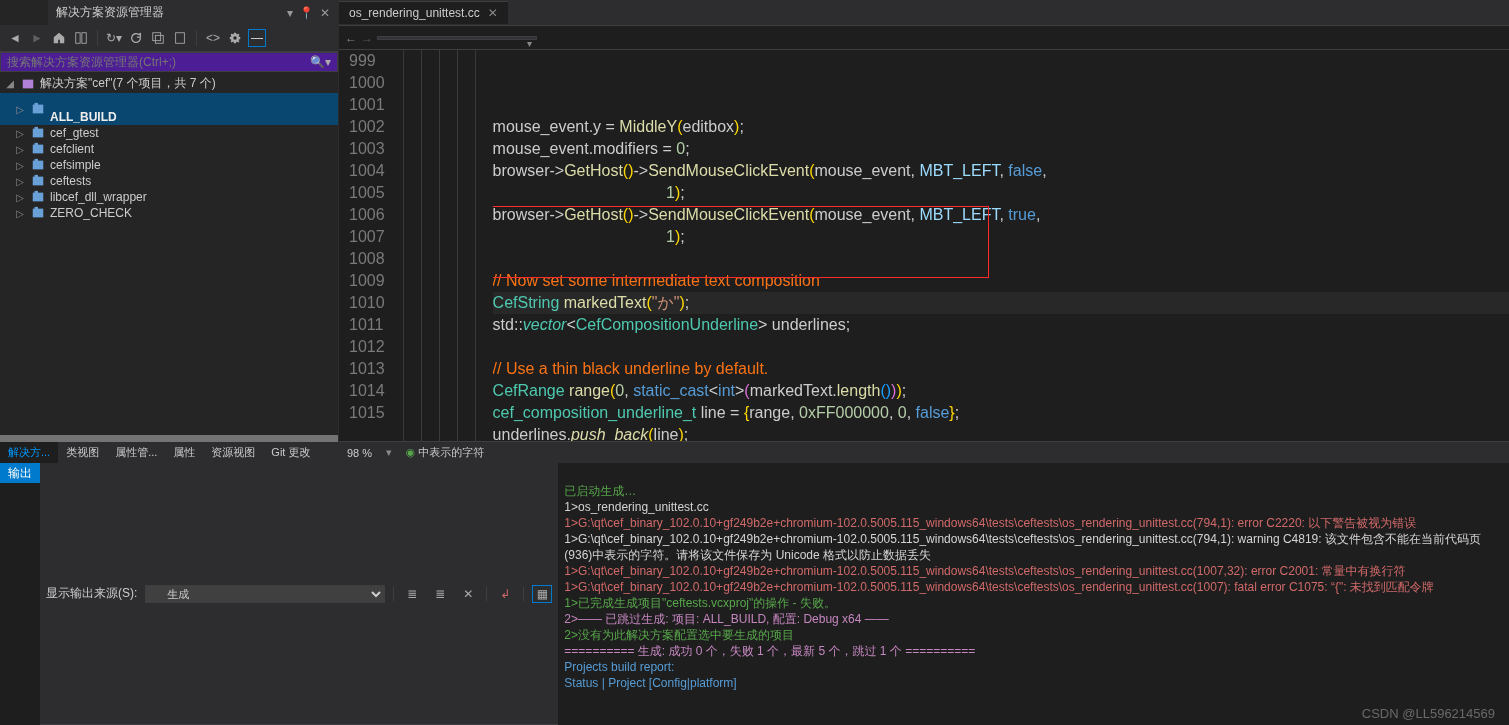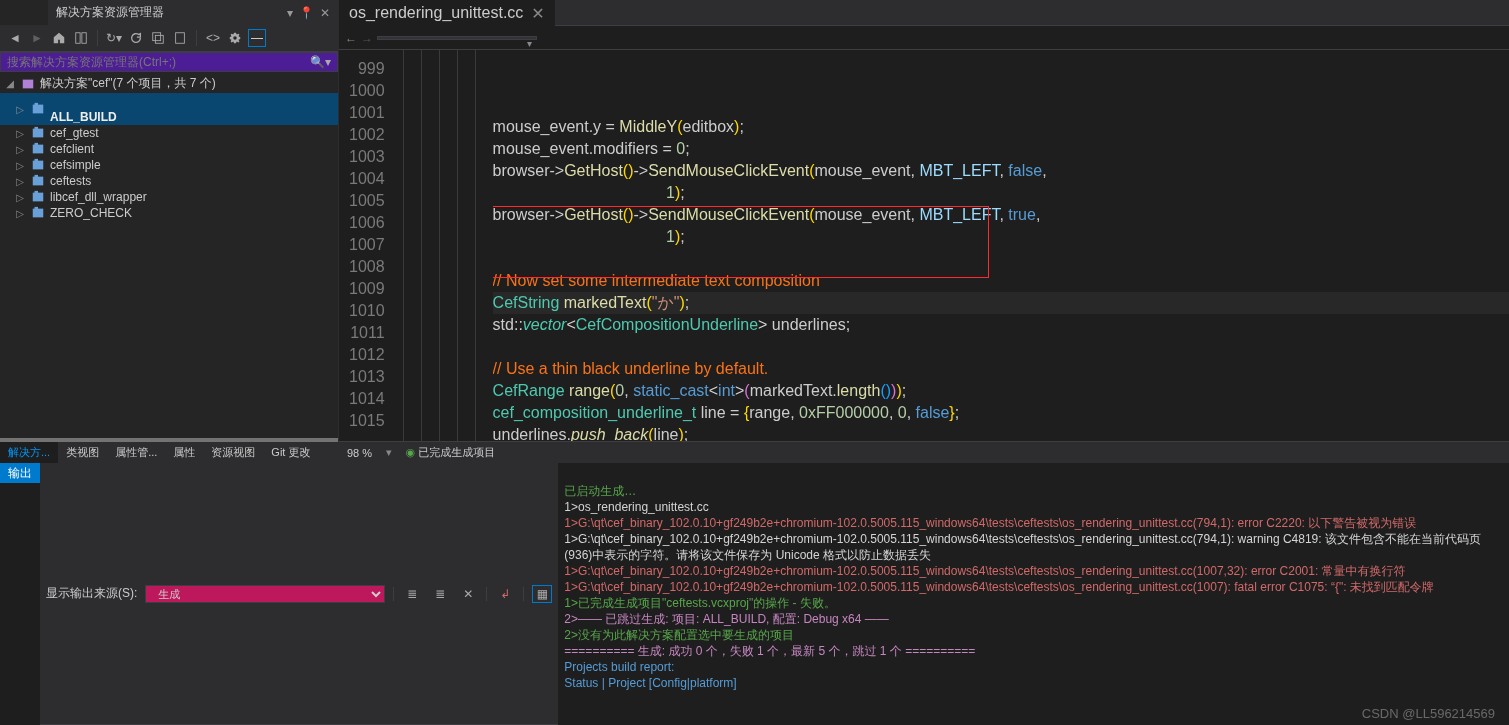--- a/index.html
+++ b/index.html
@@ -25,59 +25,59 @@
 .tree-row.sel { background:#094771; }
 .tree-row .arrow { width:12px; color:#888; text-align:center; font-size:10px; }
 .tree-row .ico { width:16px; height:14px; display:inline-flex; align-items:center; justify-content:center; }
 .tree-row .lbl { color:#ccc; font-size:12px; white-space:nowrap; }
 .tree-row.bold .lbl { font-weight:bold; color:#eee;margin-top:16px; }
 .tree-row .ico svg { width:14px; height:14px; }
 
 
 .editor-wrap { flex:1; display:flex; flex-direction:column; background:#1e1e1e; min-width:0; }
 .tabbar { background:#2d2d30; display:flex; align-items:center; height:26px; border-bottom:1px solid #3e3e42; }
-.tab { padding:4px 10px; background:#1e1e1e; color:#ccc; display:flex; align-items:center; gap:8px; font-size:16px; border-top:1px solid #3e3e42; }
+.tab { padding:4px 10px; background:#1e1e1e; color:#ccc; display:flex; align-items:center; gap:8px; font-size:12px; border-top:1px solid #3e3e42; }
 .tab .x { color:#888; cursor:pointer; }
 .crumb { background:#1e1e1e; border-bottom:1px solid #3e3e42; padding:2px 6px; display:flex; gap:4px; align-items:center; height:24px; }
 .crumb-sel { background:#333337; border:1px solid #3e3e42; padding:1px 20px 1px 6px; font-size:11px; min-width:160px; position:relative; }
 .crumb-sel::after { content:"▾"; position:absolute; right:4px; top:1px; color:#888; font-size:10px; }
 .code-area { flex:1; display:flex; overflow:hidden; position:relative; font-family:Consolas,monospace; font-size:16px; line-height:22px; }
-.gutter { background:#1e1e1e; color:#7a7a7a; text-align:right; padding:0 18px 0 10px; user-select:none;margin-top:8px; }
+.gutter { background:#1e1e1e; color:#7a7a7a; text-align:left; padding:0 18px 0 10px; user-select:none; }
 .indents { width:90px; position:relative; }
 .indents .bar { position:absolute; top:0; bottom:0; width:1px; background:#3a3a3a; }
 .code { flex:1; position:relative; white-space:pre; overflow:hidden; }
 .line { height:22px; }
 .kw { color:#569cd6; }
 .fn { color:#dcdcaa; }
 .str { color:#ce9178; }
 .cmt { color:#f97316; }
 .num { color:#b5cea8; }
 .type { color:#4ec9b0; }
 .id { color:#9cdcfe; }
 .op { color:#d4d4d4; }
 .br-y { color:#ffd700; }
 .br-p { color:#da70d6; }
 .br-b { color:#179fff; }
 .hi-box { position:absolute; border:1px solid #ff2b2b; pointer-events:none; }
 .line.current { background:#282828; }
 
 
-.side-bot-tabs { display:flex; background:#2d2d30; border-top:4px solid #737373;text-align:center; }
+.side-bot-tabs { display:flex; background:#2d2d30; border-top:7px solid #737373;text-align:center; }
 .side-bot-tabs .bt { padding:3px 8px; font-size:11px; color:#ccc; cursor:pointer; }
 .side-bot-tabs .bt.act { background:#1e1e1e; color:#0097fb; }
 
 
 .status-row { background:#2d2d30; display:flex; align-items:center; padding:2px 8px; gap:14px; font-size:11px; border-top:1px solid #3e3e42; height:22px; }
 .status-row .ok { color:#57a64a; }
 .status-row .arrow-btn { color:#888; }
 
 
 .out-title { background:#007acc; color:#fff; padding:2px 8px; font-size:12px; height:20px; display:flex; align-items:center; }
 .out-toolbar { background:#2d2d30; display:flex; align-items:center; gap:8px; padding:2px 6px; border-bottom:1px solid #3e3e42; }
-.out-toolbar select { background:#be185d; border:1px solid #3e3e42; color:#ccc; font-size:11px; padding:1px 8px; min-width:240px; }
+.out-toolbar select { background:#404040; border:1px solid #3e3e42; color:#ccc; font-size:11px; padding:1px 17px; min-width:240px; }
 .out-toolbar .ob { width:20px; height:18px; display:inline-flex; align-items:center; justify-content:center; color:#aaa; cursor:pointer; }
 .out-toolbar .ob-act { border:1px solid #007acc; }
 .out-toolbar .sep2 { width:1px; height:14px; background:#3e3e42; }
 .out-body { background:#1e1e1e; padding:20px 6px; font-family:Consolas,"Microsoft YaHei",monospace; font-size:12px; line-height:16px; overflow:auto; flex:1; }
 .out-body .o-g { color:#57a64a; }
 .out-body .o-m { color:#c586c0; }
 .out-body .o-w { color:#d4d4d4; }
 .out-body .o-r { color:#d16969; }
 .out-body .o-b { color:#569cd6; }
 
@@ -278,21 +278,21 @@
         <div class="bar" style="left:54px"></div>
         <div class="bar" style="left:72px"></div>
       </div>
       <div class="code" id="code">
         <div class="hi-box" style="top:156px; left:-6px; height:72px; width:502px;"></div>
       <div class="line">mouse_event.y = <span class="fn">MiddleY</span><span class="br-y">(</span>editbox<span class="br-y">)</span>;</div><div class="line">mouse_event.modifiers = <span class="num">0</span>;</div><div class="line">browser-&gt;<span class="fn">GetHost</span><span class="br-y">()</span>-&gt;<span class="fn">SendMouseClickEvent</span><span class="br-y">(</span>mouse_event, <span class="id">MBT_LEFT</span>, <span class="kw">false</span>,</div><div class="line">                                       <span class="num">1</span><span class="br-y">)</span>;</div><div class="line">browser-&gt;<span class="fn">GetHost</span><span class="br-y">()</span>-&gt;<span class="fn">SendMouseClickEvent</span><span class="br-y">(</span>mouse_event, <span class="id">MBT_LEFT</span>, <span class="kw">true</span>,</div><div class="line">                                       <span class="num">1</span><span class="br-y">)</span>;</div><div class="line"></div><div class="line"><span class="cmt">// Now set some intermediate text composition</span></div><div class="line current"><span class="type">CefString</span> <span class="fn">markedText</span><span class="br-y">(</span><span class="str">"か"</span><span class="br-y">)</span>;</div><div class="line">std::<span class="type" style="font-style:italic">vector</span><span class="op">&lt;</span><span class="type">CefCompositionUnderline</span><span class="op">&gt;</span> underlines;</div><div class="line"></div><div class="line"><span class="cmt">// Use a thin black underline by default.</span></div><div class="line"><span class="type">CefRange</span> <span class="fn">range</span><span class="br-y">(</span><span class="num">0</span>, <span class="kw">static_cast</span><span class="op">&lt;</span><span class="kw">int</span><span class="op">&gt;</span><span class="br-p">(</span>markedText.<span class="fn">length</span><span class="br-b">()</span><span class="br-p">)</span><span class="br-y">)</span>;</div><div class="line"><span class="type">cef_composition_underline_t</span> line = <span class="br-y">{</span>range, <span class="num">0xFF000000</span>, <span class="num">0</span>, <span class="kw">false</span><span class="br-y">}</span>;</div><div class="line">underlines.<span class="fn" style="font-style:italic">push_back</span><span class="br-y">(</span>line<span class="br-y">)</span>;</div></div>
     </div>
     <div class="status-row">
       <span>98 %</span>
       <span class="arrow-btn">▾</span>
-      <span><span class="ok">◉</span> <span>已完成生成项目</span></span>
+      <span><span class="ok">◉</span> <span>中表示的字符</span></span>
     </div>
   </div>
  </div>
 
  <div class="out-wrap">
    <div class="out-title">输出</div>
    <div class="out-toolbar">
      <span>显示输出来源(S):</span>
      <select><option>生成</option></select>
      <span class="sep2"></span>

